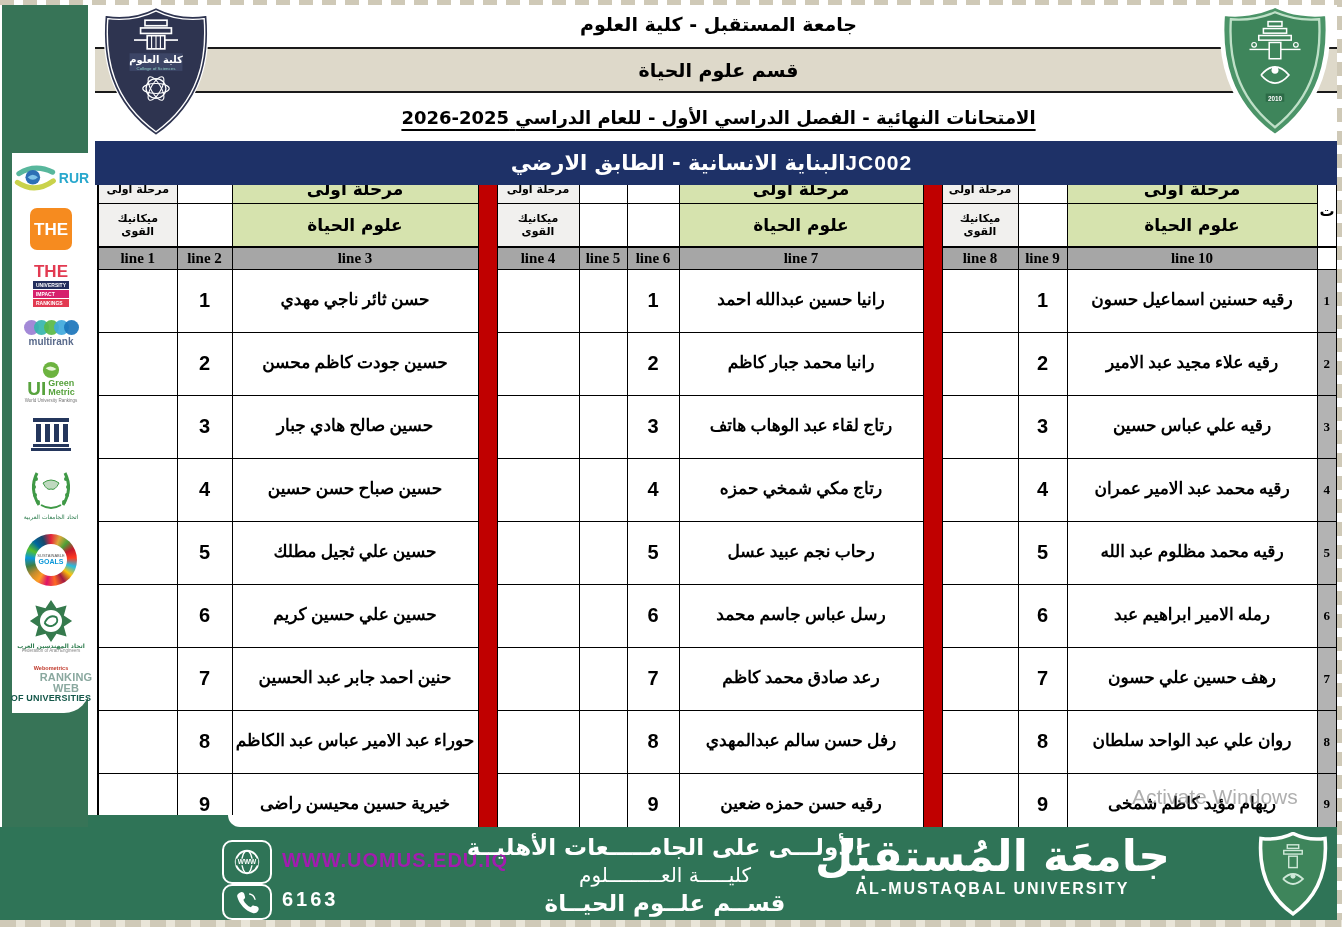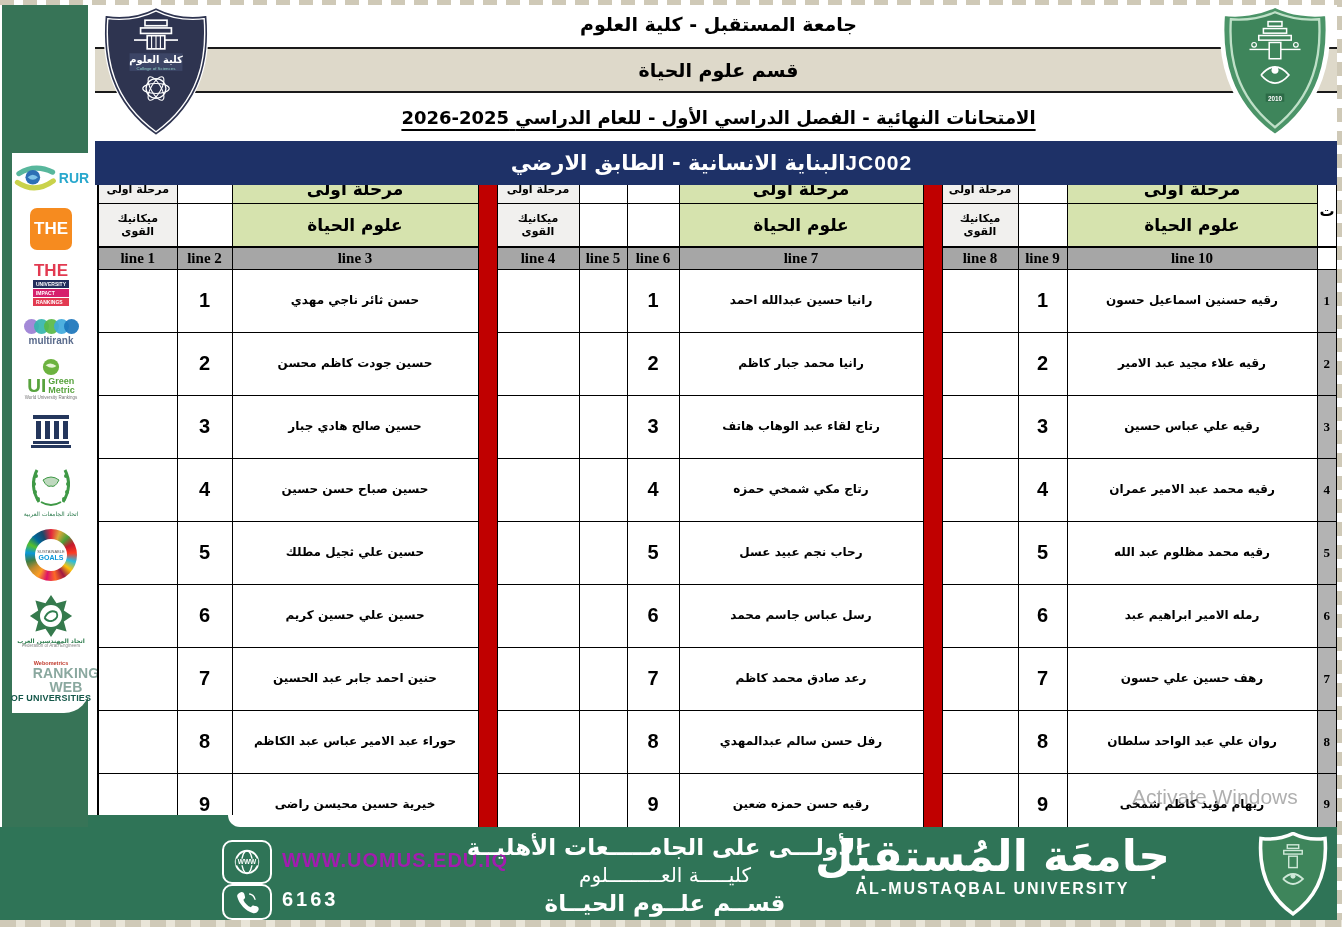--- a/index.html
+++ b/index.html
@@ -43,21 +43,21 @@
     background:conic-gradient(#e5243b,#dda63a,#4c9f38,#c5192d,#ff3a21,#26bde2,#fcc30b,#a21942,#fd6925,#dd1367,#fd9d24,#bf8b2e,#3f7e44,#0a97d9,#56c02b,#00689d,#19486a,#e5243b);
     display:flex;align-items:center;justify-content:center;}
   .sdg-center{width:32px;height:32px;border-radius:50%;background:#fff;display:flex;flex-direction:column;
     align-items:center;justify-content:center;}
   .sdg-t1{font-size:4px;color:#555;font-family:"Liberation Sans",sans-serif;}
   .sdg-t2{font-size:7px;font-weight:900;color:#0a97d9;font-family:"Liberation Sans",sans-serif;}
   .eng-ar{font-size:6px;color:#2f7d4f;font-weight:bold;}
   .eng-en{font-size:4.5px;color:#888;font-family:"Liberation Sans",sans-serif;}
   .webo{text-align:center;font-family:"Liberation Sans",sans-serif;}
   .webo-t0{font-size:5.5px;font-weight:bold;color:#c0392b;text-align:left;}
-  .webo-t1{font-size:14px;font-weight:900;color:#8aa89f;letter-spacing:.2px;padding-left:30px;}
+  .webo-t1{font-size:11px;font-weight:900;color:#8aa89f;letter-spacing:.2px;padding-left:30px;}
   .webo-t2{font-size:9px;font-weight:900;color:#15584a;letter-spacing:.2px;}
 
   
   .hdr{position:absolute;left:95px;top:0;width:1247px;height:141px;background:#fff;}
   .hdr-r1{position:absolute;left:0;top:0;width:100%;height:47px;display:flex;align-items:center;justify-content:center;
     font-size:19px;font-weight:bold;color:#000;}
   .hdr-r2{position:absolute;left:0;top:47px;width:100%;height:46px;background:#ded9ca;
     border-top:2px solid #1a1a1a;border-bottom:2px solid #1a1a1a;box-sizing:border-box;
     display:flex;align-items:center;justify-content:center;font-size:19px;font-weight:bold;}
   .hdr-r3{position:absolute;left:0;top:93px;width:100%;height:48px;display:flex;align-items:center;justify-content:center;
@@ -81,21 +81,21 @@
   td.small-cell{background:#f1f0ee;font-size:11px;font-weight:bold;}
   td.green-cell{background:#d6e3ae;font-size:17px;font-weight:bold;}
   td.white-cell{background:#fff;}
   tr.hLine td{height:22px;background:#a6a6a6;font-family:"Liberation Serif",serif;
     font-weight:bold;font-size:15px;border-top:2px solid #000;}
   tr.hLine td.serial-line{background:#fff;}
   td.red-col{background:#c00000;padding:0;border-top:none;border-bottom:none;}
   td.serial-hdr{background:#fff;font-size:15px;font-weight:bold;}
   tr.drow td{height:63px;}
   td.num-cell{font-family:"Liberation Sans",sans-serif;font-weight:bold;font-size:20px;background:#fff;}
-  td.name-cell{font-weight:bold;font-size:12px;background:#fff;direction:rtl;line-height:1.2;}
+  td.name-cell{font-weight:bold;font-size:17px;background:#fff;direction:rtl;line-height:1.2;font-family:Liberation Serif, serif;}
   td.empty-cell{background:#fff;}
   td.serial-cell{background:#b3b3b3;font-family:"Liberation Serif",serif;font-weight:bold;font-size:13px;}
 
   
   .footer{position:absolute;left:0;top:827px;width:1342px;height:93px;background:#2f7457;z-index:3;}
   .foot-step{position:absolute;left:88px;top:815px;width:166px;height:12px;background:#2f7457;z-index:3;}
   .foot-step-round{position:absolute;left:228px;top:815px;width:26px;height:12px;background:#fff;
     border-bottom-left-radius:14px;z-index:4;}
   .f-icon{position:absolute;border:2px solid #fff;border-radius:10px;display:flex;align-items:center;
     justify-content:center;z-index:5;}

